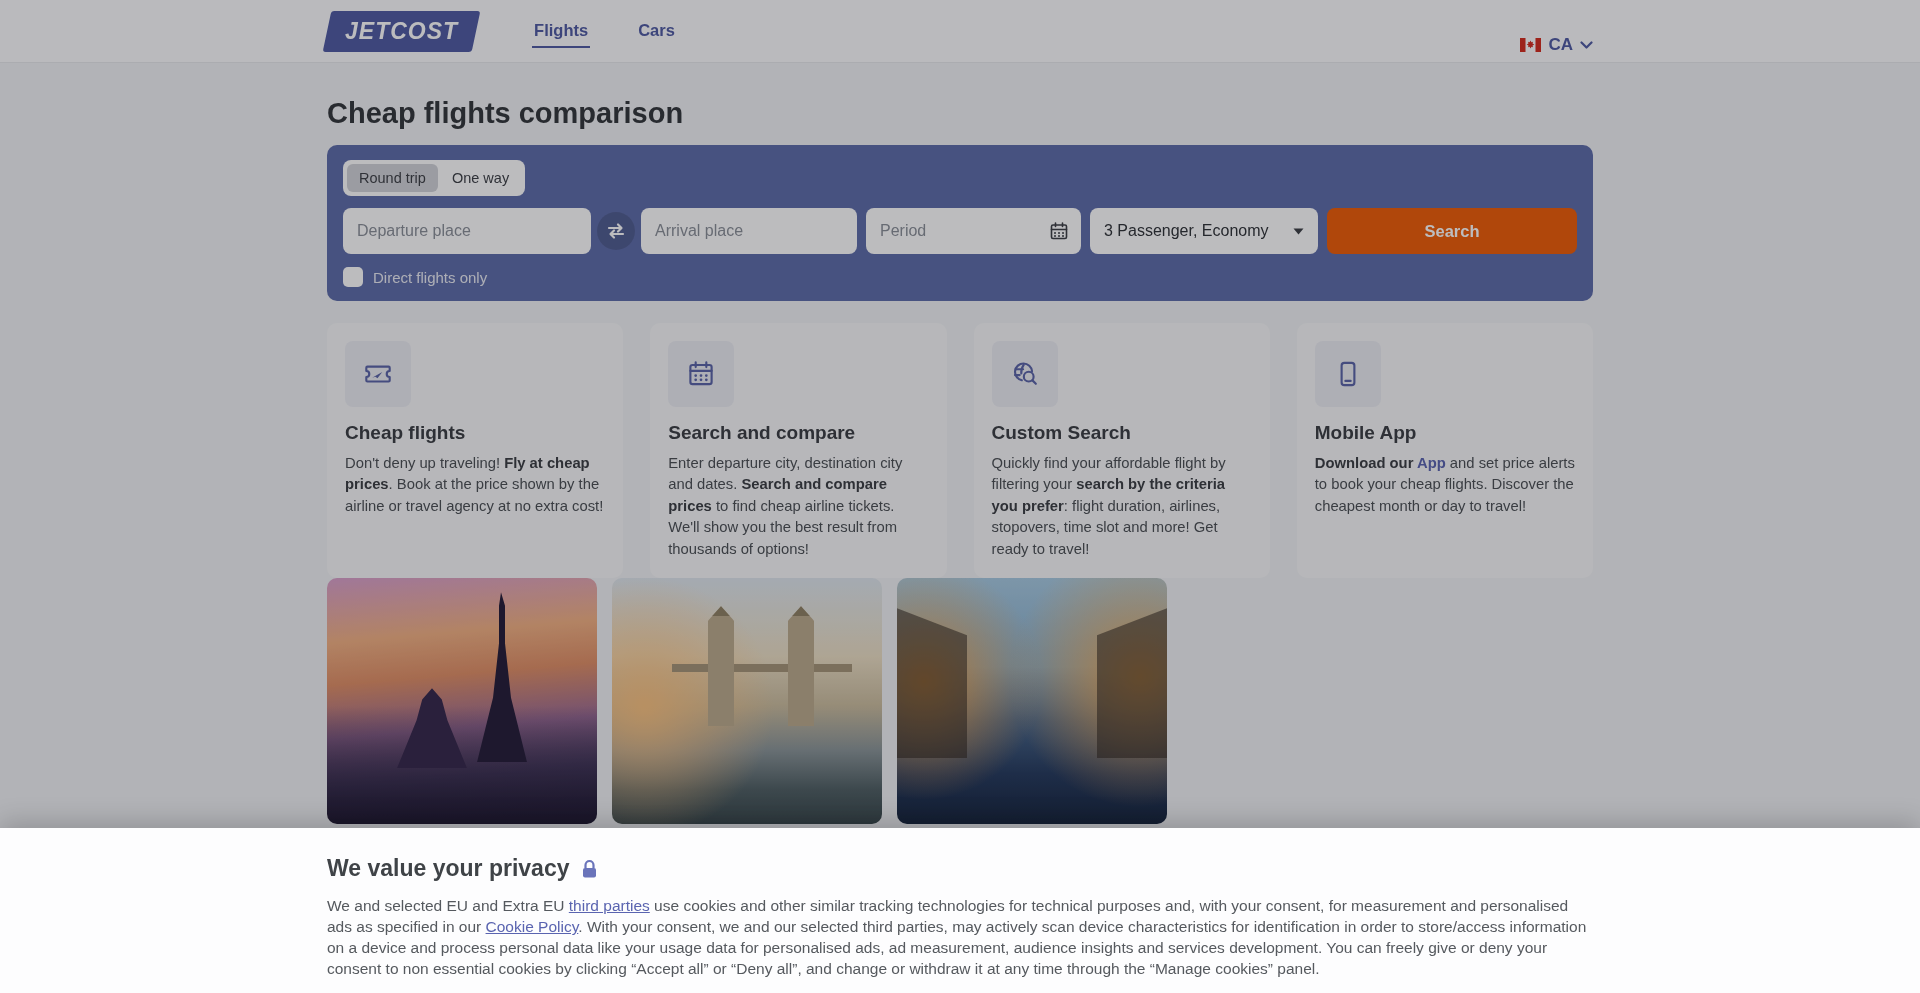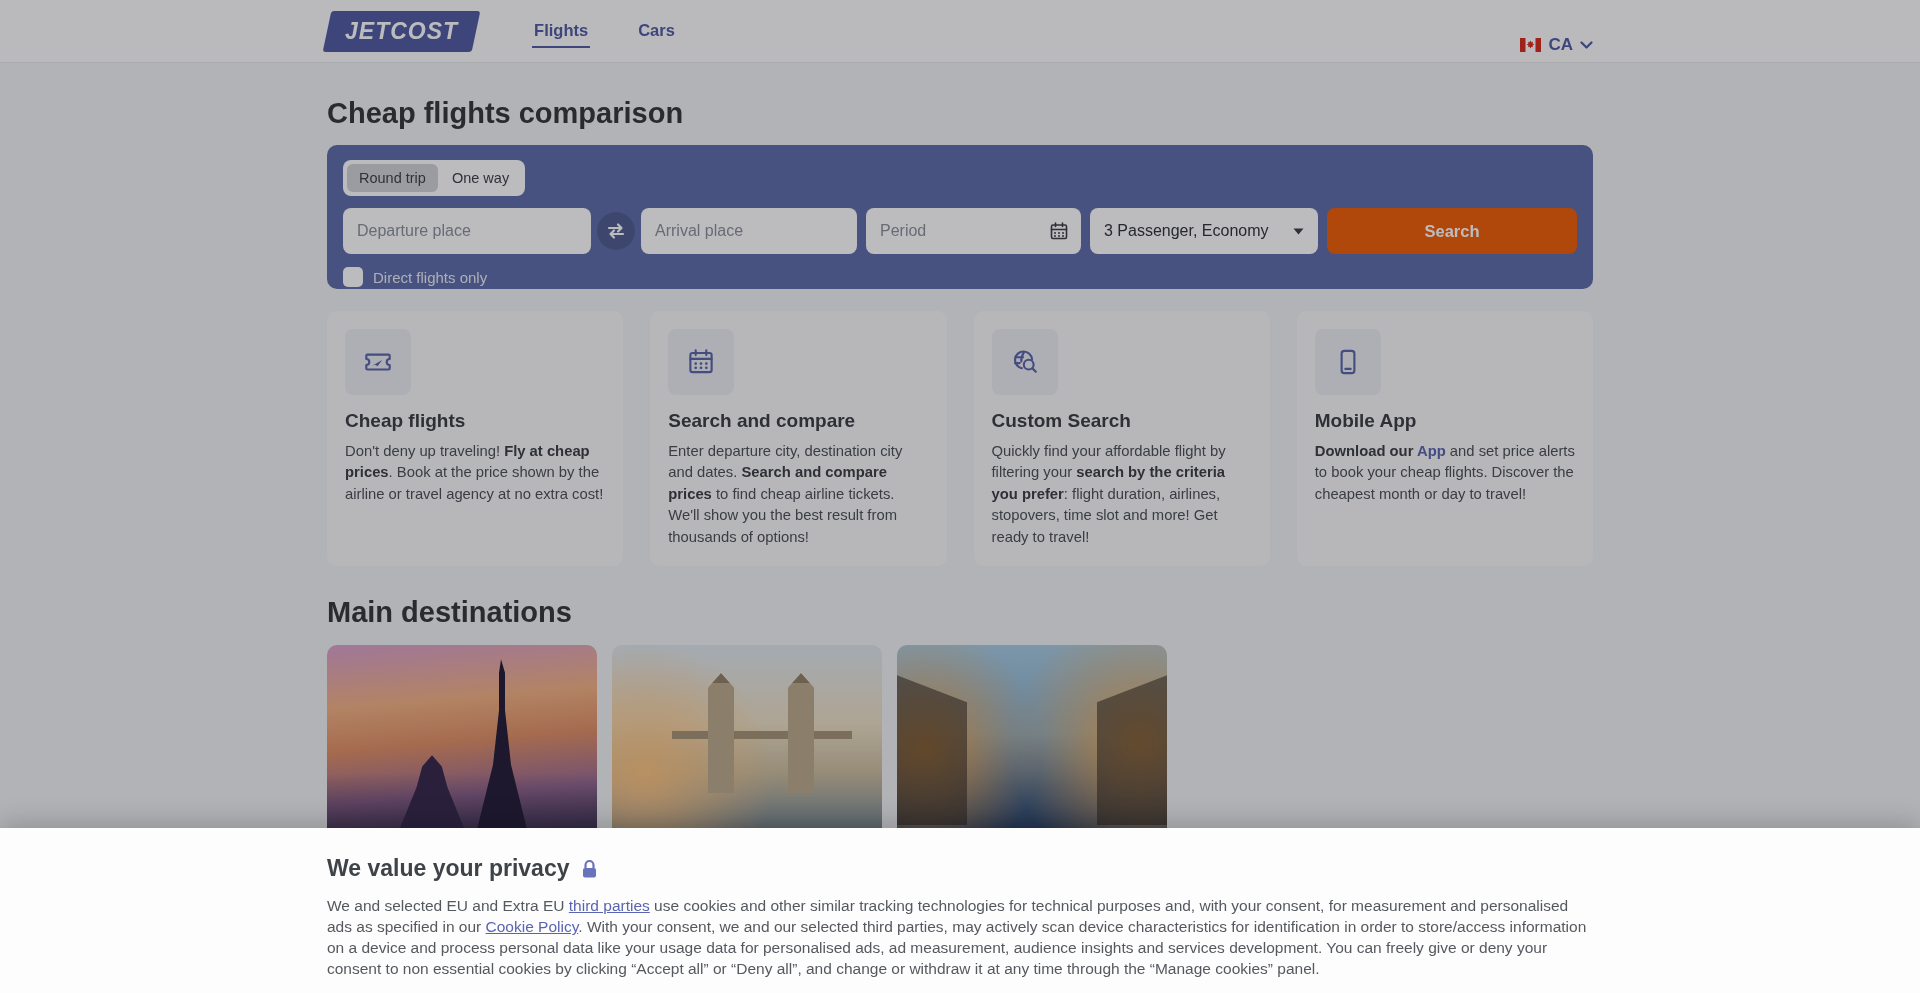--- a/index.html
+++ b/index.html
@@ -20,21 +20,21 @@
   .logo{background:var(--brand-indigo);transform:skewX(-12deg);padding:7px 18px;border-radius:3px;}
   .logo span{display:inline-block;transform:skewX(12deg);color:#fff;font-weight:bold;font-style:italic;font-size:23px;letter-spacing:1px;}
   .nav{display:flex;gap:46px;margin-left:56px;text-align:center;}
   .nav a{text-decoration:none;color:var(--brand-indigo);font-weight:700;font-size:16.5px;padding:6px 2px;}
   .nav a.active{border-bottom:2px solid var(--brand-indigo);}
   .locale{margin-left:auto;display:flex;align-items:center;gap:7px;cursor:pointer;margin-top:28px;}
   .locale .cc{color:var(--brand-indigo);font-weight:700;font-size:17px;}
 
   
   .page-title{font-size:29px;font-weight:700;margin:34px 0 15px;color:#33373b;}
-  .search-panel{background:var(--panel-blue);border-radius:10px;padding:15px 16px 2px;}
+  .search-panel{background:var(--panel-blue);border-radius:10px;padding:15px 16px 14px;}
   .trip-toggle{display:inline-flex;background:#fff;border-radius:8px;padding:4px;gap:2px;}
   .trip-toggle .opt{font-size:14.5px;color:#3c3f45;padding:6px 12px;border-radius:6px;cursor:pointer;white-space:nowrap;}
   .trip-toggle .opt.selected{background:#d2d3d8;}
   .fields{display:flex;align-items:center;margin-top:12px;gap:9px;}
   .field{background:#fff;border-radius:8px;height:46px;position:relative;display:flex;align-items:center;}
   .field input{border:none;outline:none;background:transparent;font-family:inherit;font-size:16px;color:#2f3237;width:100%;padding:0 14px;}
   .field input::placeholder{color:#8a8f98;}
   .f-departure{width:248px;}
   .f-arrival{width:216px;}
   .f-period{width:215px;}
@@ -225,21 +225,20 @@
         <svg width="34" height="34" viewBox="0 0 32 32" fill="none" stroke="currentColor" stroke-width="2" stroke-linecap="round">
           <rect x="10" y="5.5" width="12" height="21" rx="2.5"></rect>
           <path d="M13.5 22.5h5"></path>
         </svg>
       </div>
       <h3>Mobile App</h3>
       <p><b>Download our </b><a href="#">App</a><span> and set price alerts to book your cheap flights. Discover the cheapest month or day to travel!</span></p>
     </div>
   </section>
 
-  <h2 class="dest-title">Main destinations</h2>
   <section class="dest-row">
     <div class="dest dest-paris">
       <div class="dome"></div>
       <div class="eiffel"></div>
     </div>
     <div class="dest dest-london">
       <div class="deck"></div>
       <div class="tower1"></div>
       <div class="tower2"></div>
     </div>

